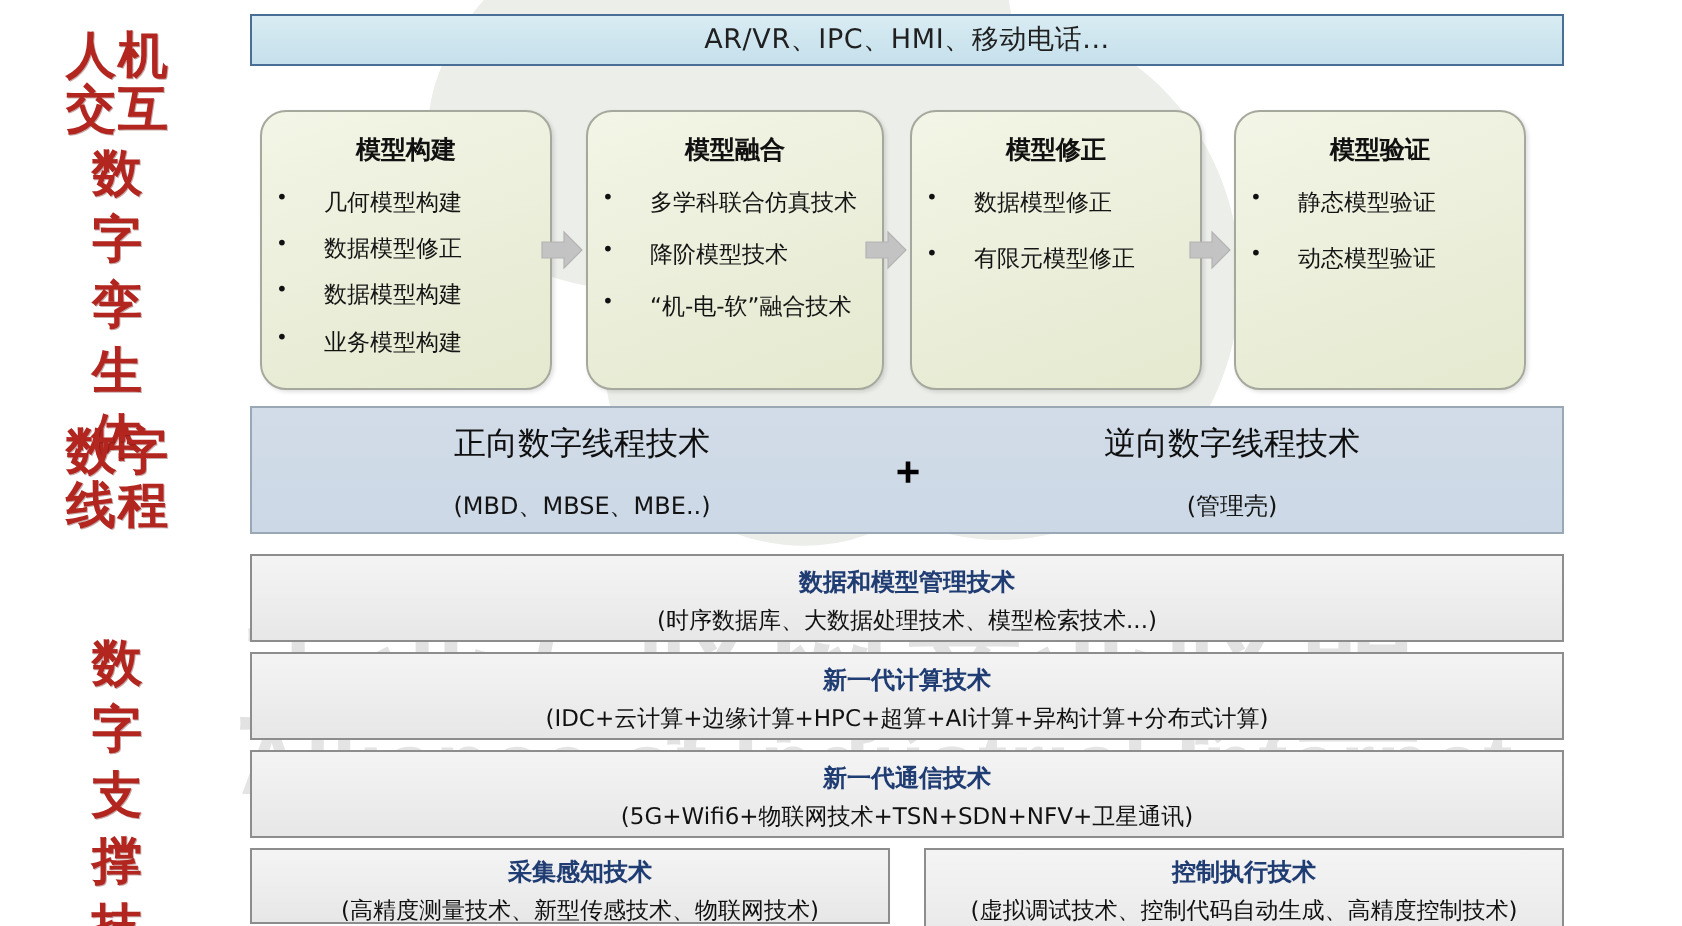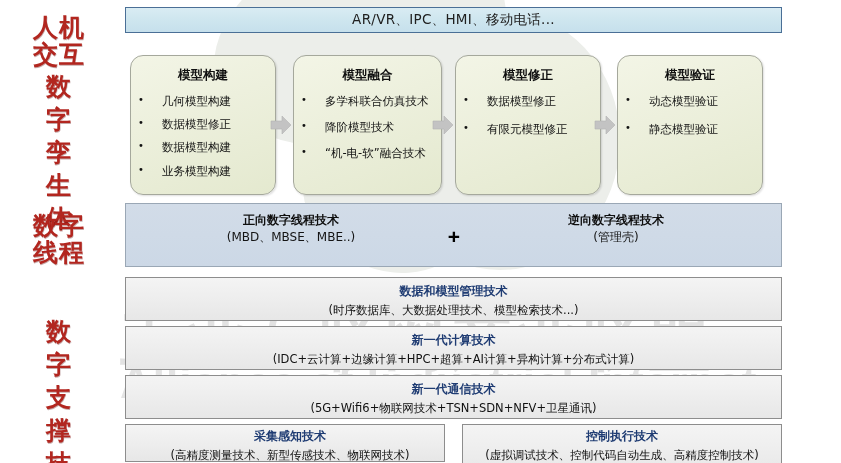--- a/index.html
+++ b/index.html
@@ -74,22 +74,22 @@
     background:linear-gradient(180deg,#d2dce8 0%,#ccd8e6 100%);
     border:1px solid #9aa7b5;
     box-sizing:border-box;
   }
   .thread-col{
     position:absolute;top:8px;text-align:center;
   }
   #thread-fwd{left:20px;width:290px;}
   #thread-rev{left:345px;width:290px;}
   .thread-title{
-    font-size:12px;font-weight:bold;color:#0f0f0f;
-    font-family:"DejaVu Sans",sans-serif;margin-bottom:0;
+    font-size:16px;font-weight:normal;color:#0f0f0f;
+    font-family:"DejaVu Sans",sans-serif;margin-bottom:12px;
   }
   .thread-sub{
     font-size:12px;color:#141414;
     font-family:"DejaVu Sans",sans-serif;
   }
   #thread-plus{
     position:absolute;left:316px;top:22px;width:24px;text-align:center;
     font-size:21px;font-weight:bold;color:#000;
     font-family:"Liberation Sans",sans-serif;line-height:1;
   }
@@ -239,22 +239,22 @@
     <div class="card-title">模型修正</div>
     <ul class="card-list roomy">
       <li>数据模型修正</li>
       <li>有限元模型修正</li>
     </ul>
   </div>
 
   <div class="card" id="card-4">
     <div class="card-title">模型验证</div>
     <ul class="card-list roomy">
+      <li>静态模型验证</li>
       <li>动态模型验证</li>
-      <li>静态模型验证</li>
     </ul>
   </div>
 
   <div class="arrow" id="arrow-1">
     <svg viewBox="0 0 22 22" width="22" height="22" aria-hidden="true">
       <path d="M1 7 H12 V2 L21 11 L12 20 V15 H1 Z" fill="#c3c3c3" stroke="#b3b3b3" stroke-width="0.6"></path>
     </svg>
   </div>
   <div class="arrow" id="arrow-2">
     <svg viewBox="0 0 22 22" width="22" height="22" aria-hidden="true">

